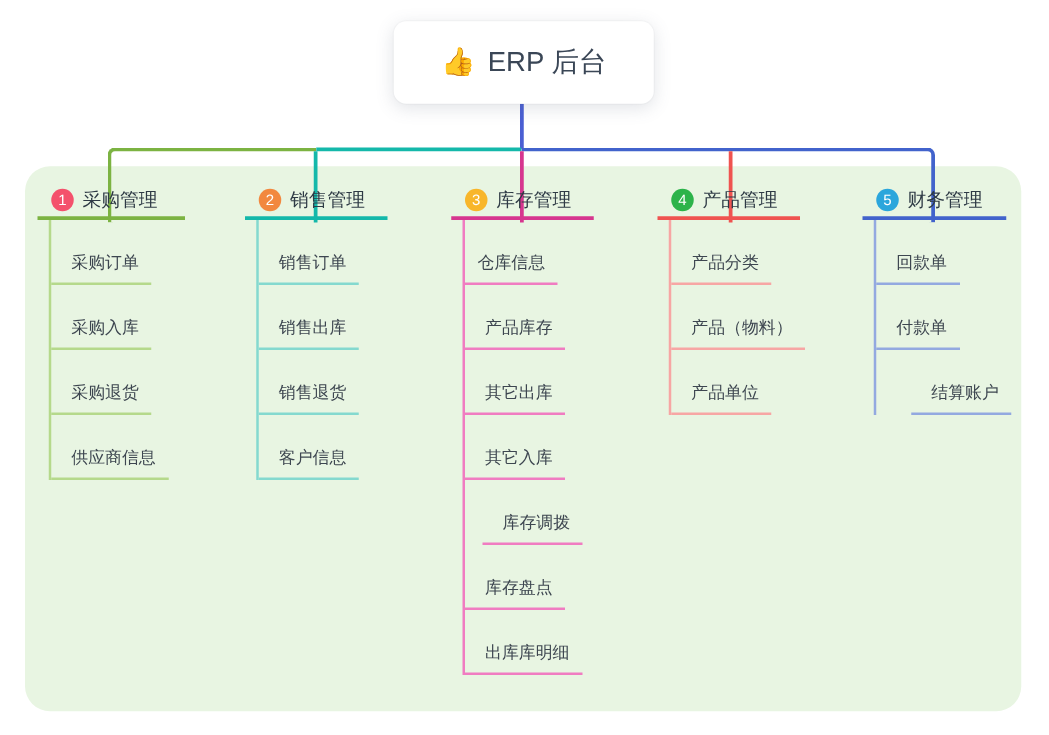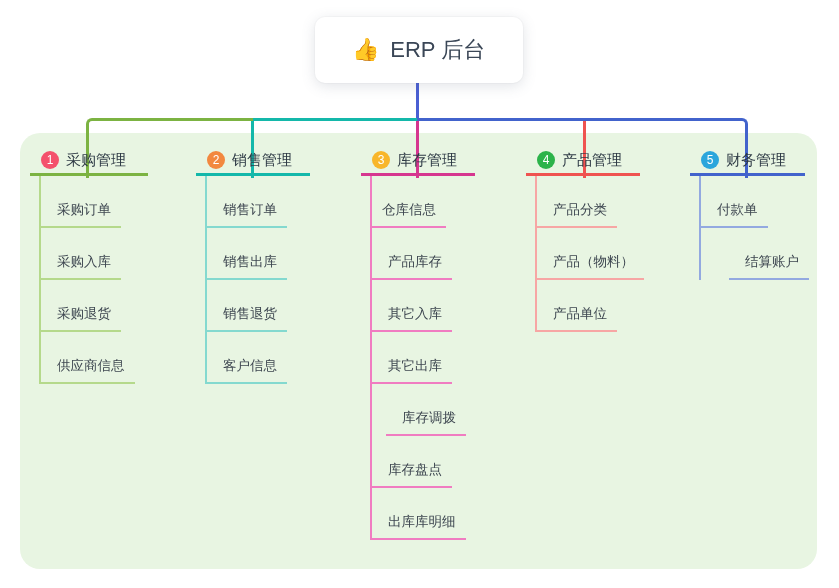--- a/index.html
+++ b/index.html
@@ -112,24 +112,24 @@
           <span class="branch-label">库存管理</span>
         </div>
         <ul class="children" style="border-left-color: rgb(240, 124, 193);">
           <li>
             <span style="border-bottom-color: rgb(240, 124, 193); padding-left: 10px;">仓库信息</span>
           </li>
           <li>
             <span style="border-bottom-color: rgb(240, 124, 193);">产品库存</span>
           </li>
           <li>
-            <span style="border-bottom-color: rgb(240, 124, 193);">其它入库</span>
+            <span style="border-bottom-color: rgb(240, 124, 193);">其它出库</span>
           </li>
           <li>
-            <span style="border-bottom-color: rgb(240, 124, 193);">其它出库</span>
+            <span style="border-bottom-color: rgb(240, 124, 193);">其它入库</span>
           </li>
           <li>
             <span style="border-bottom-color: rgb(240, 124, 193); margin-left: 14px;">库存调拨</span>
           </li>
           <li>
             <span style="border-bottom-color: rgb(240, 124, 193);">库存盘点</span>
           </li>
           <li>
             <span style="border-bottom-color: rgb(240, 124, 193);">出库库明细</span>
           </li>
@@ -152,20 +152,23 @@
           </li>
         </ul>
       </div>
       <div class="branch" style="left: 690px;">
         <div class="branch-header" style="width: 115px; border-bottom-color: rgb(66, 99, 204);">
           <span class="badge" style="background: rgb(43, 166, 220);">5</span>
           <span class="branch-label">财务管理</span>
         </div>
         <ul class="children" style="border-left-color: rgb(147, 169, 224);">
           <li>
+            <span style="border-bottom-color: rgb(147, 169, 224);">回款单</span>
+          </li>
+          <li>
             <span style="border-bottom-color: rgb(147, 169, 224);">付款单</span>
           </li>
           <li>
             <span style="border-bottom-color: rgb(147, 169, 224); margin-left: 28px;">结算账户</span>
           </li>
         </ul>
       </div>
     </div>
 
 </div>

